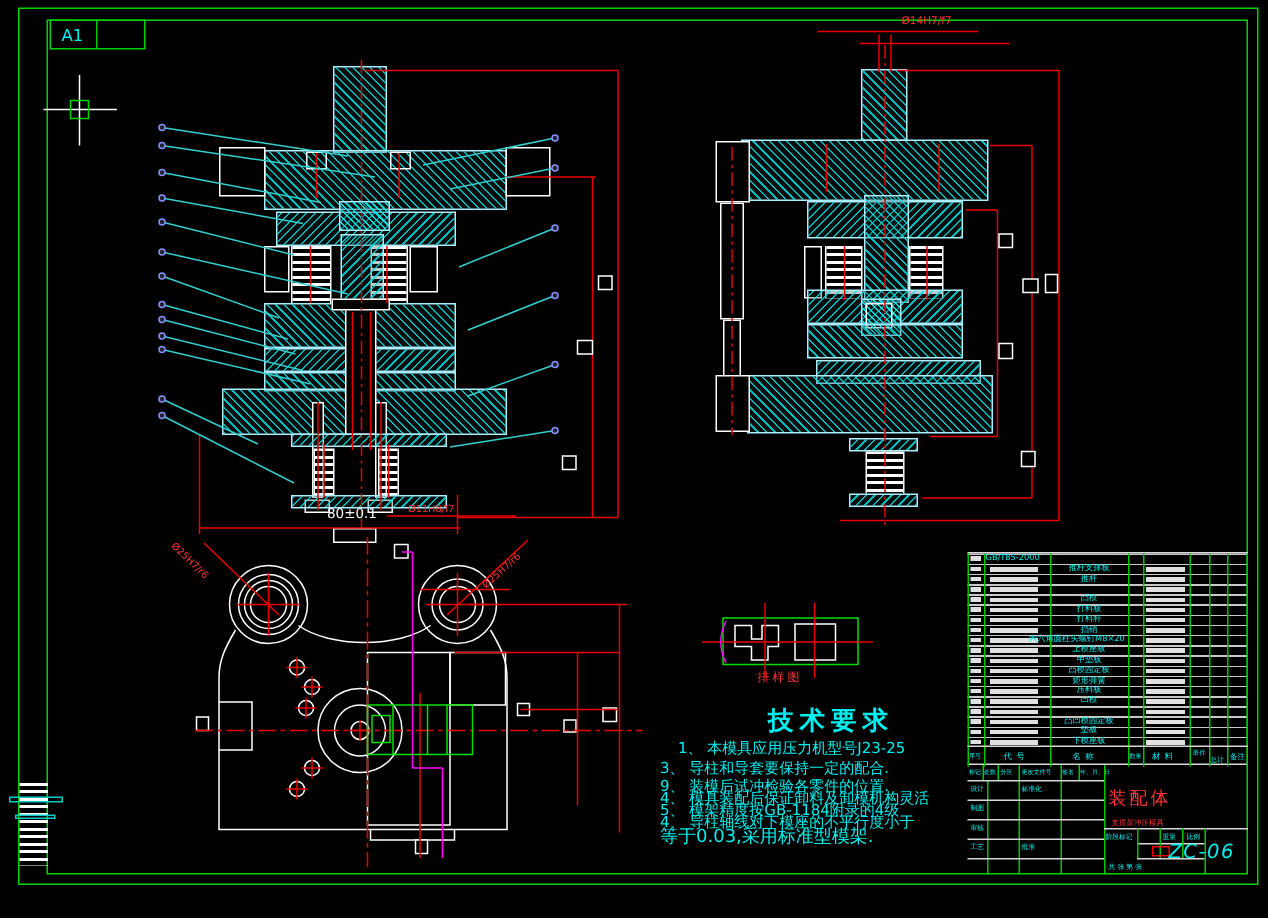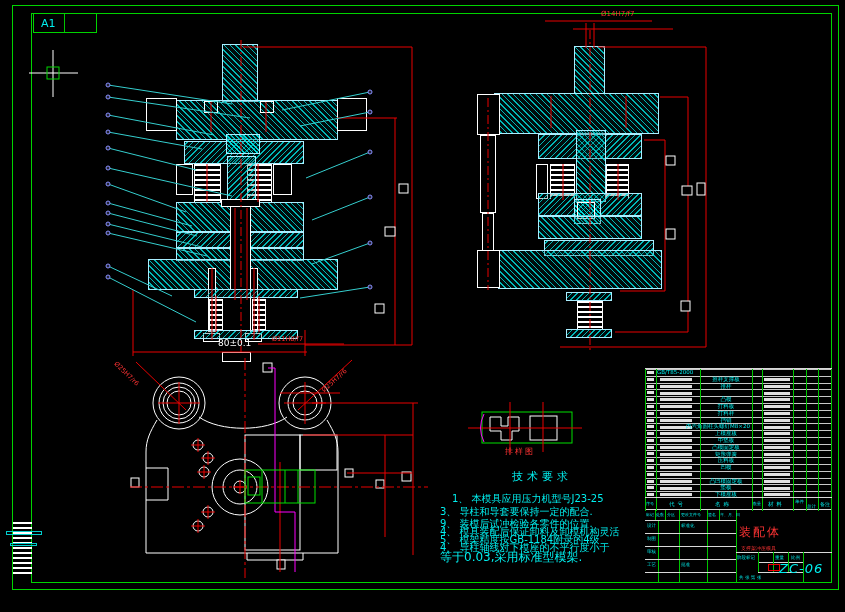--- a/index.html
+++ b/index.html
@@ -290,21 +290,21 @@
   </svg>
 
   <div class="txt red" style="left:601px;top:10px;font-size:7px;">Ø14H7/f7</div>
   <div class="txt wht" style="left:218px;top:338px;font-size:9px;">80±0.1</div>
   <div class="txt red" style="left:272px;top:335px;font-size:6.5px;">Ø11H8/f7</div>
   <div class="txt red" style="left:118px;top:360px;font-size:6.5px;transform:rotate(44deg);transform-origin:0 0;">Ø25H7/r6</div>
   <div class="txt red" style="left:320px;top:388px;font-size:6.5px;transform:rotate(-42deg);transform-origin:0 0;">Ø25H7/r6</div>
   <div class="txt red" style="left:505px;top:446px;font-size:8px;letter-spacing:2px;">排样图</div>
 
   <div>
-    <div class="txt" style="left:512px;top:469px;font-size:11px;letter-spacing:4px;">技术要求</div>
+    <div class="txt" style="left:512px;top:469px;font-size:17px;letter-spacing:4px;font-weight:bold;">技术要求</div>
     <div class="txt" style="left:452px;top:492px;font-size:10px;">1、 本模具应用压力机型号J23-25</div>
     <div class="txt" style="left:440px;top:505px;font-size:10px;">3、 导柱和导套要保持一定的配合.</div>
     <div class="txt" style="left:440px;top:517px;font-size:10px;">9、 装模后试冲检验各零件的位置.</div>
     <div class="txt" style="left:440px;top:525px;font-size:10px;">4、 模具装配后保证卸料及卸模机构灵活</div>
     <div class="txt" style="left:440px;top:533px;font-size:10px;">5、 模架精度按GB-1184附录的4级</div>
     <div class="txt" style="left:440px;top:541px;font-size:10px;">4、 导柱轴线对下模座的不平行度小于</div>
     <div class="txt" style="left:440px;top:549px;font-size:12px;">等于0.03,采用标准型模架.</div>
   </div>
 
   <div class="abs" id="bom" style="left:645px;top:368px;width:187px;height:129px;border-top:1px solid #d8d8d8;">

